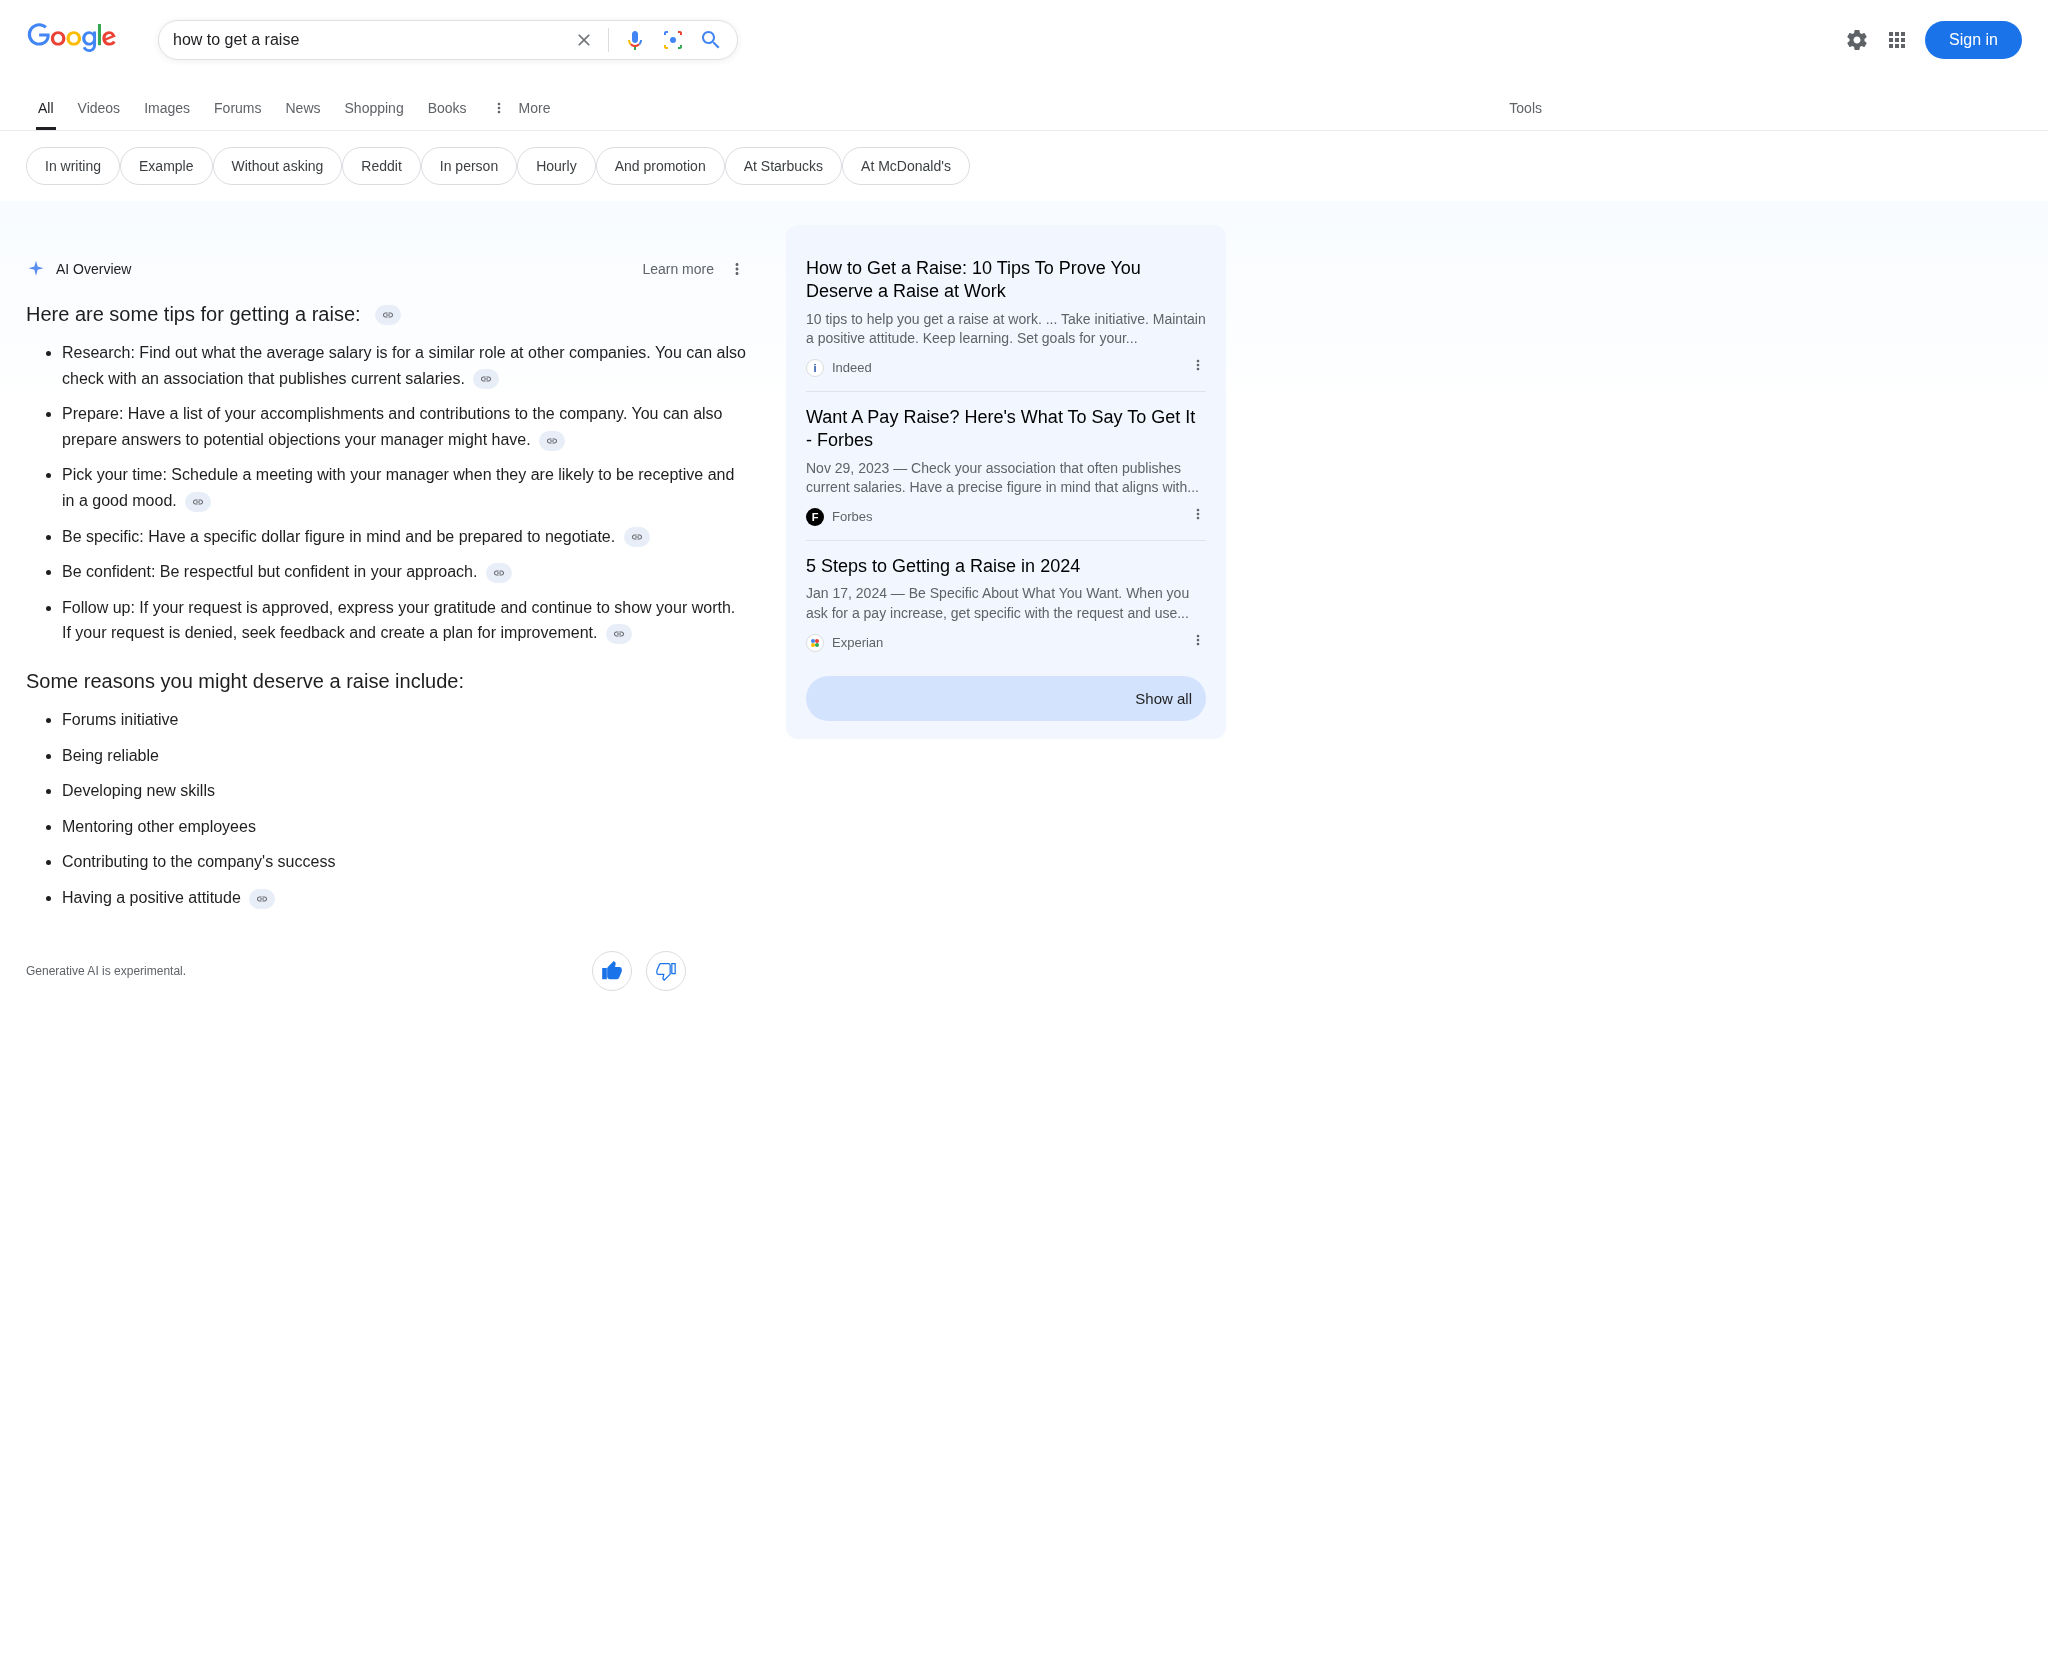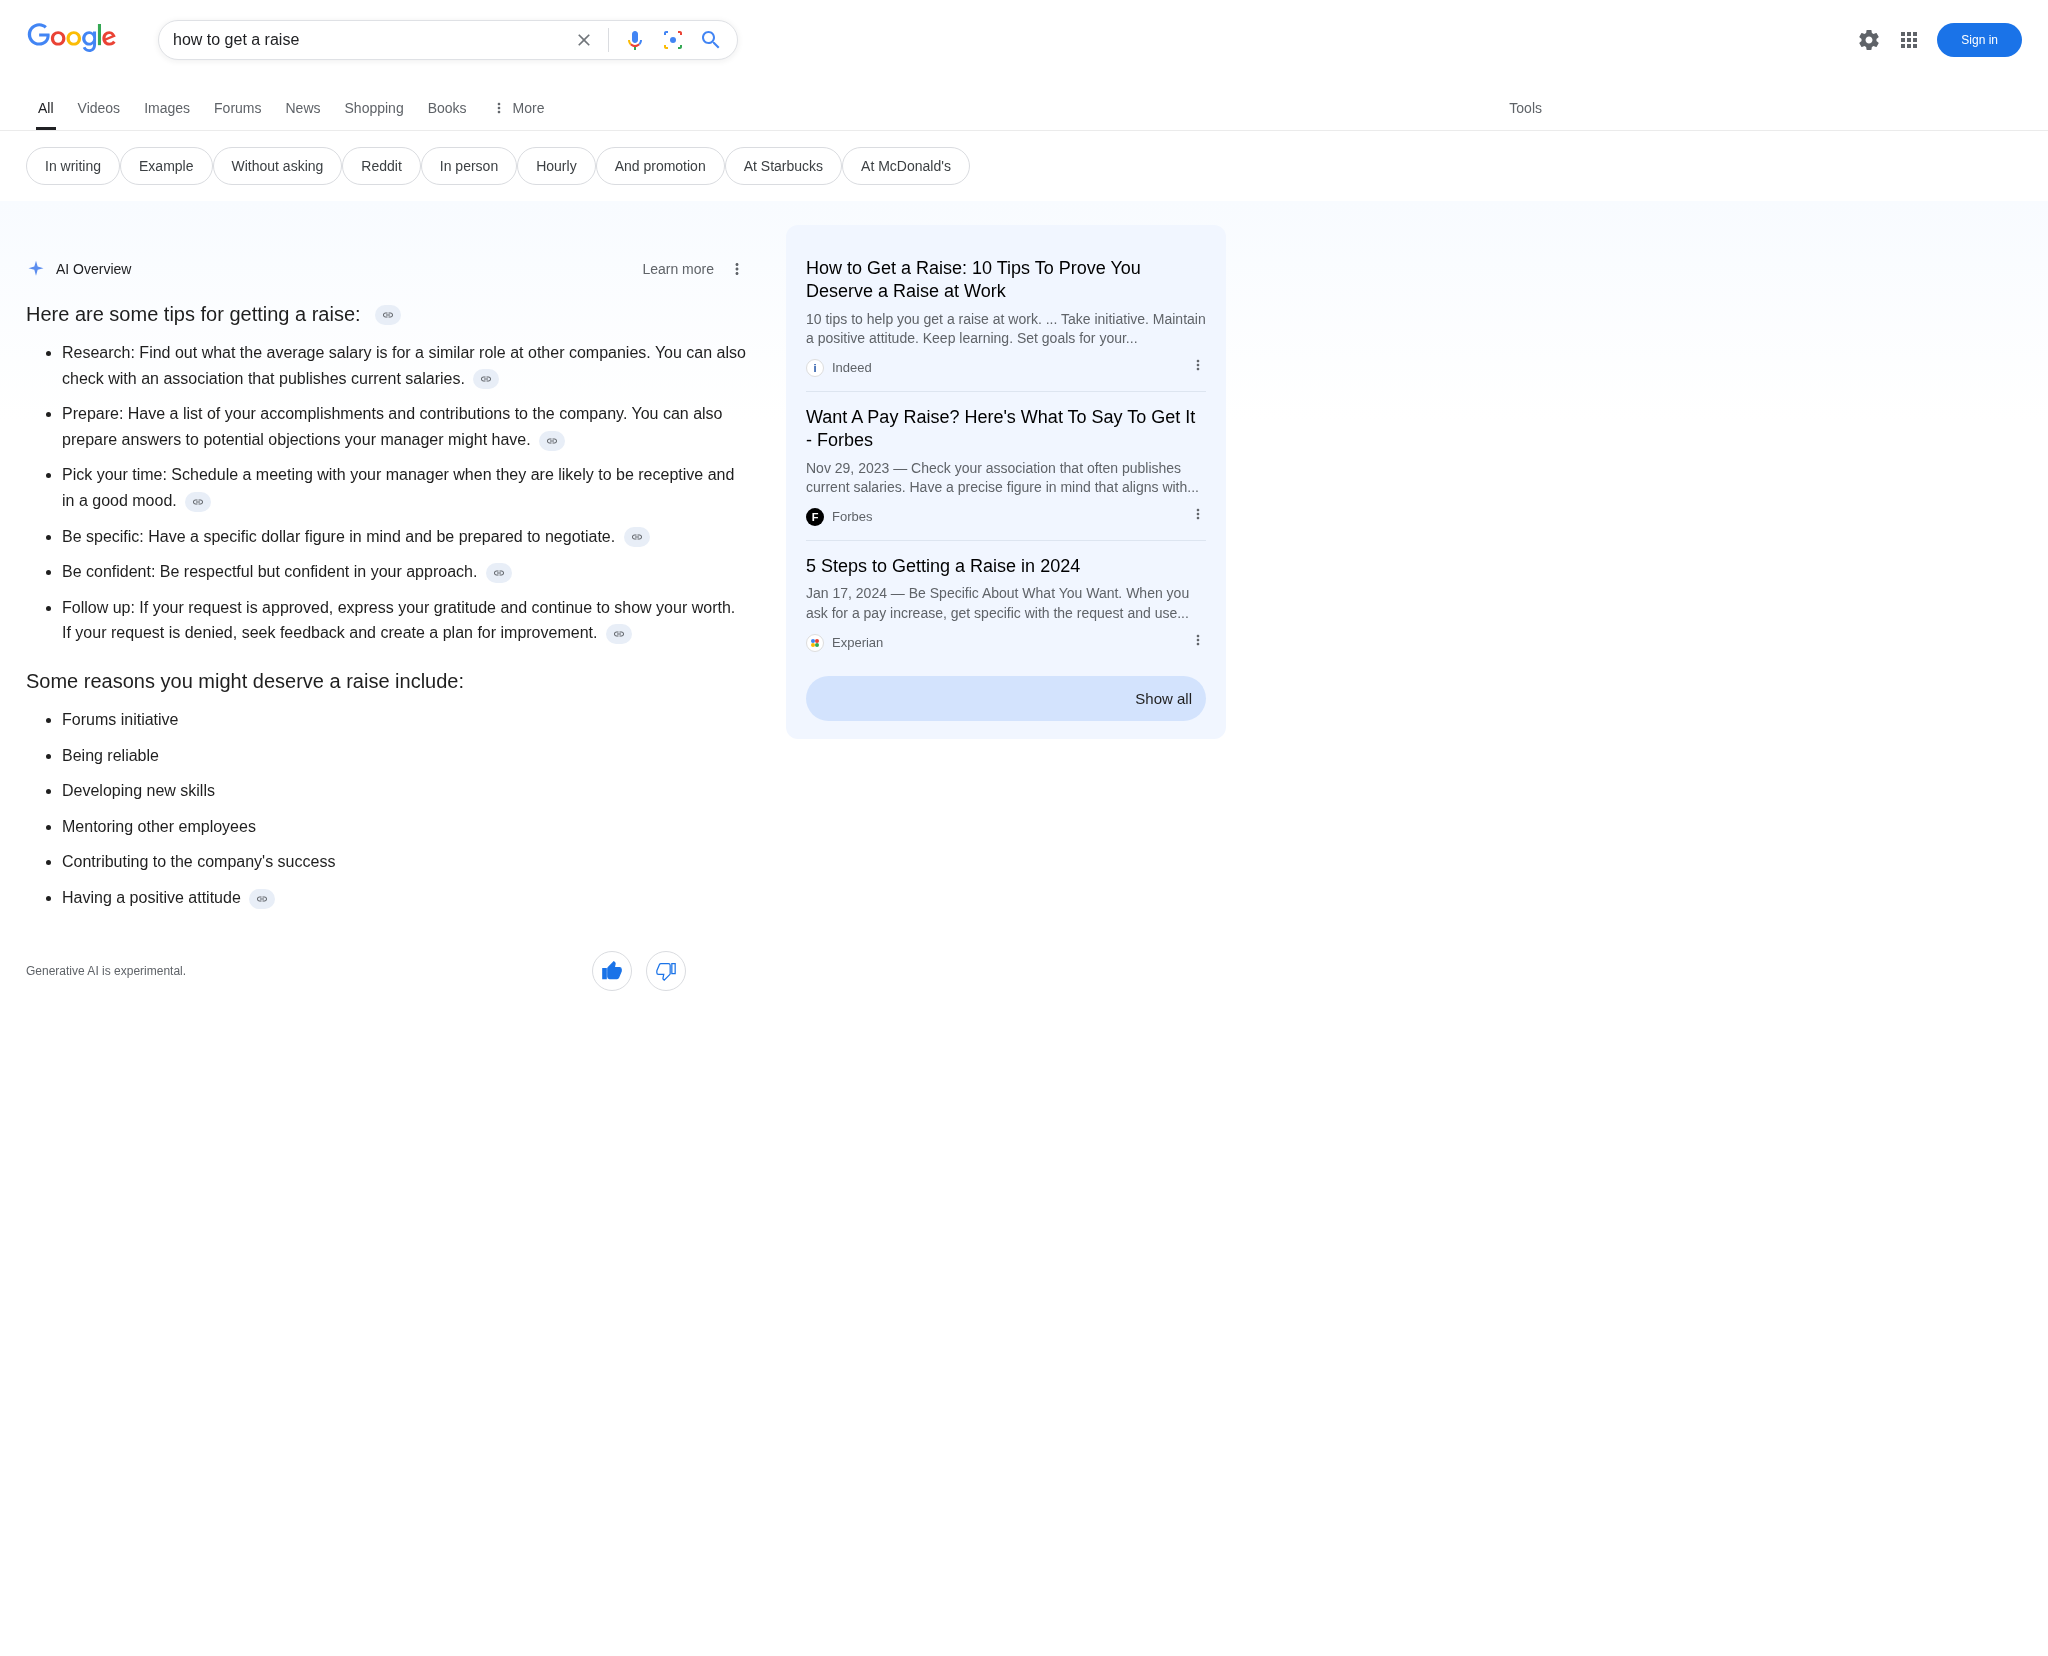--- a/index.html
+++ b/index.html
@@ -6,26 +6,26 @@
 body { font-family: Arial, sans-serif; color: #202124; background: #fff; }
 .header { display: flex; align-items: center; padding: 20px 26px 10px 26px; }
 .logo { margin-right: 40px; }
 .logo svg { width: 92px; height: 30px; }
 .search-bar { display: flex; align-items: center; background: #fff; border: 1px solid #dfe1e5; border-radius: 24px; height: 40px; width: 580px; padding: 0 14px; box-shadow: 0 1px 6px rgba(32,33,36,0.08); }
 .search-input { flex: 1; border: none; outline: none; font-size: 16px; color: #202124; }
 .search-icons { display: flex; align-items: center; gap: 14px; }
 .search-icons .divider { width: 1px; height: 24px; background: #dadce0; }
 .icon-btn { cursor: pointer; display: flex; align-items: center; justify-content: center; }
 .header-right { margin-left: auto; display: flex; align-items: center; gap: 16px; }
-.sign-in { background: #1a73e8; color: #fff; border: none; border-radius: 24px; padding: 10px 24px; font-size: 12px; font-weight: 500; cursor: pointer; }
+.sign-in { background: #1a73e8; color: #fff; border: none; border-radius: 24px; padding: 10px 24px; font-size: 16px; font-weight: 500; cursor: pointer; }
 .tabs { display: flex; align-items: center; padding: 0 26px; border-bottom: 1px solid #ebebeb; margin-top: 18px; }
 .tab { padding: 12px 12px 14px 12px; font-size: 14px; color: #5f6368; cursor: pointer; position: relative; }
 .tab.active { color: #202124; }
 .tab.active::after { content: ''; position: absolute; bottom: 0; left: 10px; right: 10px; height: 3px; background: #202124; }
-.tab-more { display: flex; align-items: center; gap: 6px; }
+.tab-more { display: flex; align-items: center; gap: 12px; }
 .tab-tools { margin-left: auto; margin-right: 468px; }
 .chips { display: flex; padding: 16px 26px; flex-wrap: wrap; }
 .chip { border: 1px solid #dadce0; border-radius: 20px; padding: 10px 18px; font-size: 14px; color: #3c4043; cursor: pointer; background: #fff; }
 .content { display: flex; padding: 24px 26px; gap: 40px; background: linear-gradient(to bottom, #f8fbff 0%, #fff 220px); }
 .main-col { flex: 1; max-width: 720px; }
 .ai-header { display: flex; align-items: center; margin-bottom: 24px; margin-top: 34px; }
 .ai-title { font-size: 14px; font-weight: 500; color: #202124; margin-left: 10px; }
 .ai-learn { margin-left: auto; font-size: 14px; color: #5f6368; cursor: pointer; display: flex; align-items: center; gap: 14px; }
 .intro { font-size: 20px; color: #1f1f1f; margin-bottom: 14px; display: flex; align-items: center; gap: 10px; }
 .link-pill { display: inline-flex; align-items: center; justify-content: center; width: 26px; height: 20px; background: #e8eef7; border-radius: 12px; cursor: pointer; vertical-align: middle; margin-left: 4px; }

